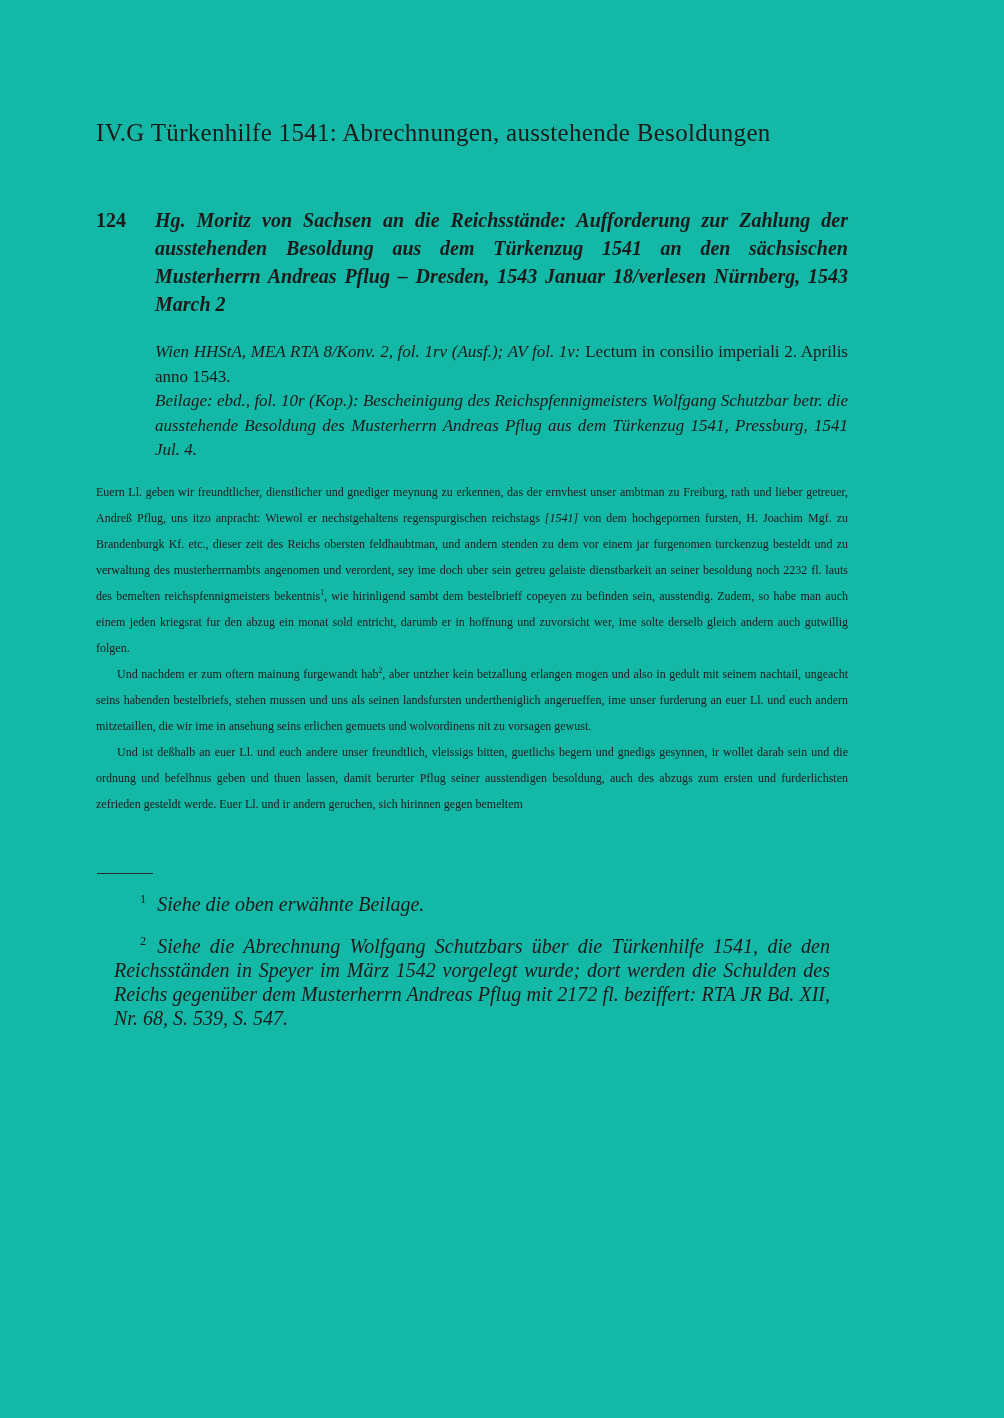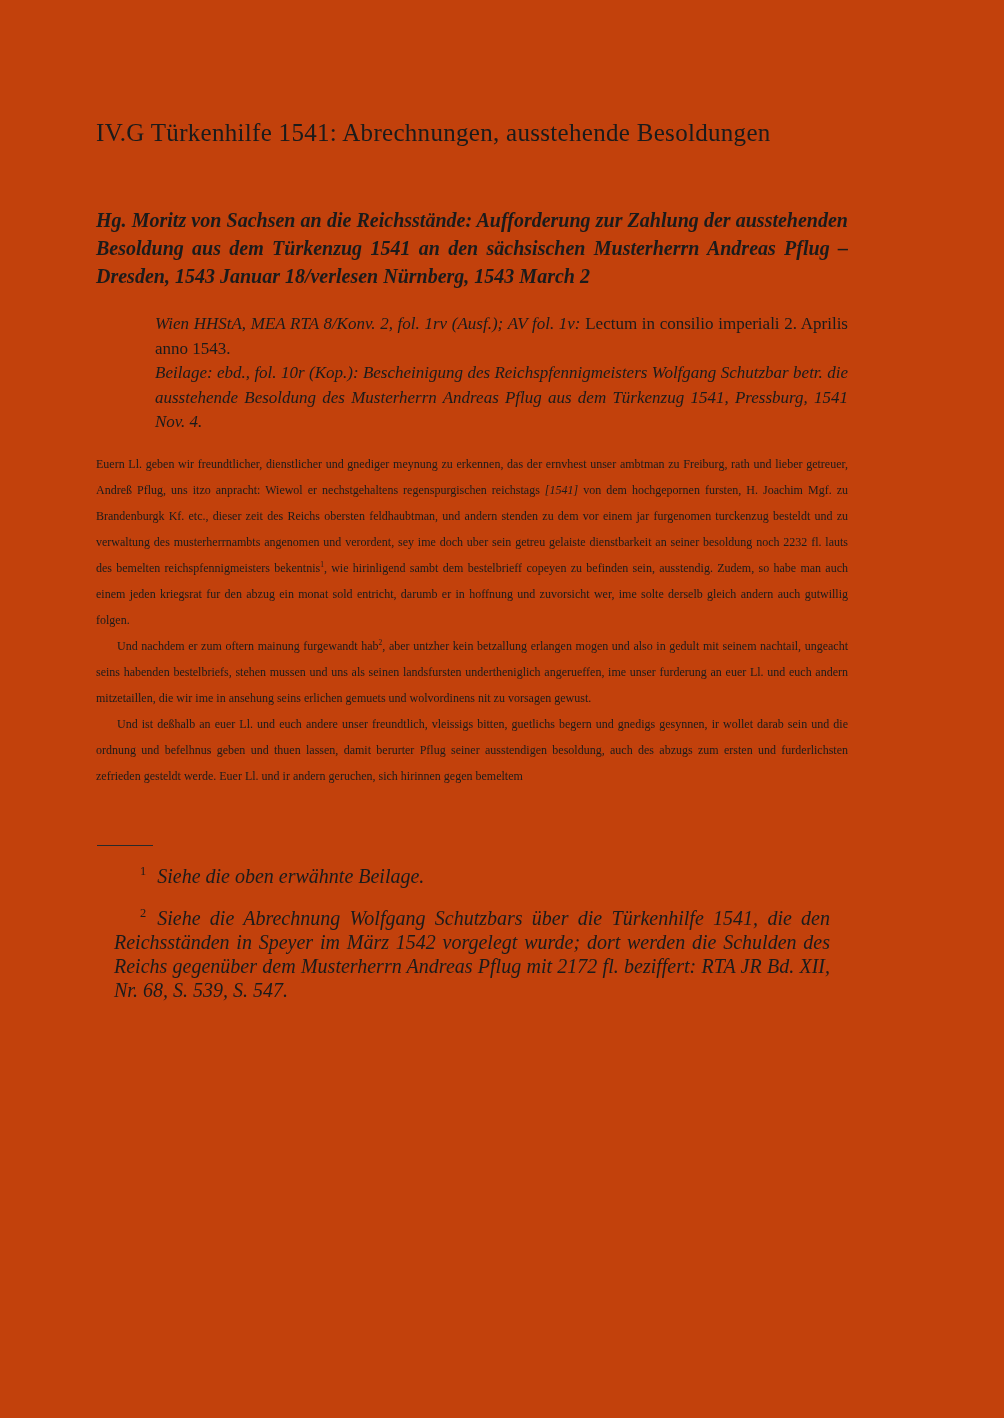--- a/index.html
+++ b/index.html
@@ -1,18 +1,18 @@
 <!DOCTYPE html>
 <html><head>
 <meta charset="utf-8">
 <style>
   html, body { margin: 0; padding: 0; background: #fcfcfc; }
   .page {
     width: 1004px; height: 1418px; box-sizing: border-box;
-    background: #c2410c; color: #1b1b1b;
+    background: #14b8a6; color: #1b1b1b;
     font-family: "Liberation Serif", "DejaVu Serif", serif;
     padding: 118px 156px 0 96px; overflow: hidden;
   }
   .section-heading {
     font-size: 25px; font-weight: 400; letter-spacing: 0.3px;
     margin: 0; line-height: 1.2; white-space: nowrap;
   }
   .doc-header { display: flex; margin-top: 58px; }
   .doc-number { flex: 0 0 59px; width: 59px; font-weight: 700; font-size: 20px; line-height: 28px; }
   .doc-title  { flex: 1; font-weight: 700; font-style: italic; font-size: 20px; line-height: 28px; text-align: justify; }
@@ -32,26 +32,27 @@
   .footnote .fn-marker { font-style: normal; margin-right: 11px; }
 </style>
 </head>
 <body>
 
 <div class="page">
 
   <h1 class="section-heading">IV.G Türkenhilfe 1541: Abrechnungen, ausstehende Besoldungen</h1>
 
   <div class="doc-header">
+    <div class="doc-number">124</div>
     <div class="doc-title">Hg. Moritz von Sachsen an die Reichsstände: Aufforderung zur Zahlung der ausstehenden Besoldung aus dem Türkenzug 1541 an den sächsischen Musterherrn Andreas Pflug – Dresden, 1543 Januar 18/verlesen Nürnberg, 1543 March 2</div>
   </div>
 
   <div class="apparatus">
     <p><span class="it">Wien HHStA, MEA RTA 8/Konv. 2, fol. 1rv (Ausf.); AV fol. 1v: </span><span>Lectum in consilio imperiali 2. Aprilis anno 1543.</span></p>
-    <p class="it">Beilage: ebd., fol. 10r (Kop.): Bescheinigung des Reichspfennigmeisters Wolfgang Schutzbar betr. die ausstehende Besoldung des Musterherrn Andreas Pflug aus dem Türkenzug 1541, Pressburg, 1541 Nov. 4.</p>
+    <p class="it">Beilage: ebd., fol. 10r (Kop.): Bescheinigung des Reichspfennigmeisters Wolfgang Schutzbar betr. die ausstehende Besoldung des Musterherrn Andreas Pflug aus dem Türkenzug 1541, Pressburg, 1541 Jul. 4.</p>
   </div>
 
   <div class="body-text">
     <p><span>Euern Ll. geben wir freundtlicher, dienstlicher und gnediger meynung zu erkennen, das der ernvhest unser ambtman zu Freiburg, rath und lieber getreuer, Andreß Pflug, uns itzo anpracht: Wiewol er nechstgehaltens regenspurgischen reichstags </span><span class="it">[1541]</span><span> von dem hochgepornen fursten, H. Joachim Mgf. zu Brandenburgk Kf. etc., dieser zeit des Reichs obersten feldhaubtman, und andern stenden zu dem vor einem jar furgenomen turckenzug besteldt und zu verwaltung des musterherrnambts angenomen und verordent, sey ime doch uber sein getreu gelaiste dienstbarkeit an seiner besoldung noch 2232 fl. lauts des bemelten reichspfennigmeisters bekentnis</span><sup>1</sup><span>, wie hirinligend sambt dem bestelbrieff copeyen zu befinden sein, ausstendig. Zudem, so habe man auch einem jeden kriegsrat fur den abzug ein monat sold entricht, darumb er in hoffnung und zuvorsicht wer, ime solte derselb gleich andern auch gutwillig folgen.</span></p>
     <p class="indent"><span>Und nachdem er zum oftern mainung furgewandt hab</span><sup>2</sup><span>, aber untzher kein betzallung erlangen mogen und also in gedult mit seinem nachtail, ungeacht seins habenden bestelbriefs, stehen mussen und uns als seinen landsfursten undertheniglich angerueffen, ime unser furderung an euer Ll. und euch andern mitzetaillen, die wir ime in ansehung seins erlichen gemuets und wolvordinens nit zu vorsagen gewust.</span></p>
     <p class="indent">Und ist deßhalb an euer Ll. und euch andere unser freundtlich, vleissigs bitten, guetlichs begern und gnedigs gesynnen, ir wollet darab sein und die ordnung und befelhnus geben und thuen lassen, damit berurter Pflug seiner ausstendigen besoldung, auch des abzugs zum ersten und furderlichsten zefrieden gesteldt werde. Euer Ll. und ir andern geruchen, sich hirinnen gegen bemeltem</p>
   </div>
 
   <div class="footnotes">
     <div class="fn-rule"></div>

